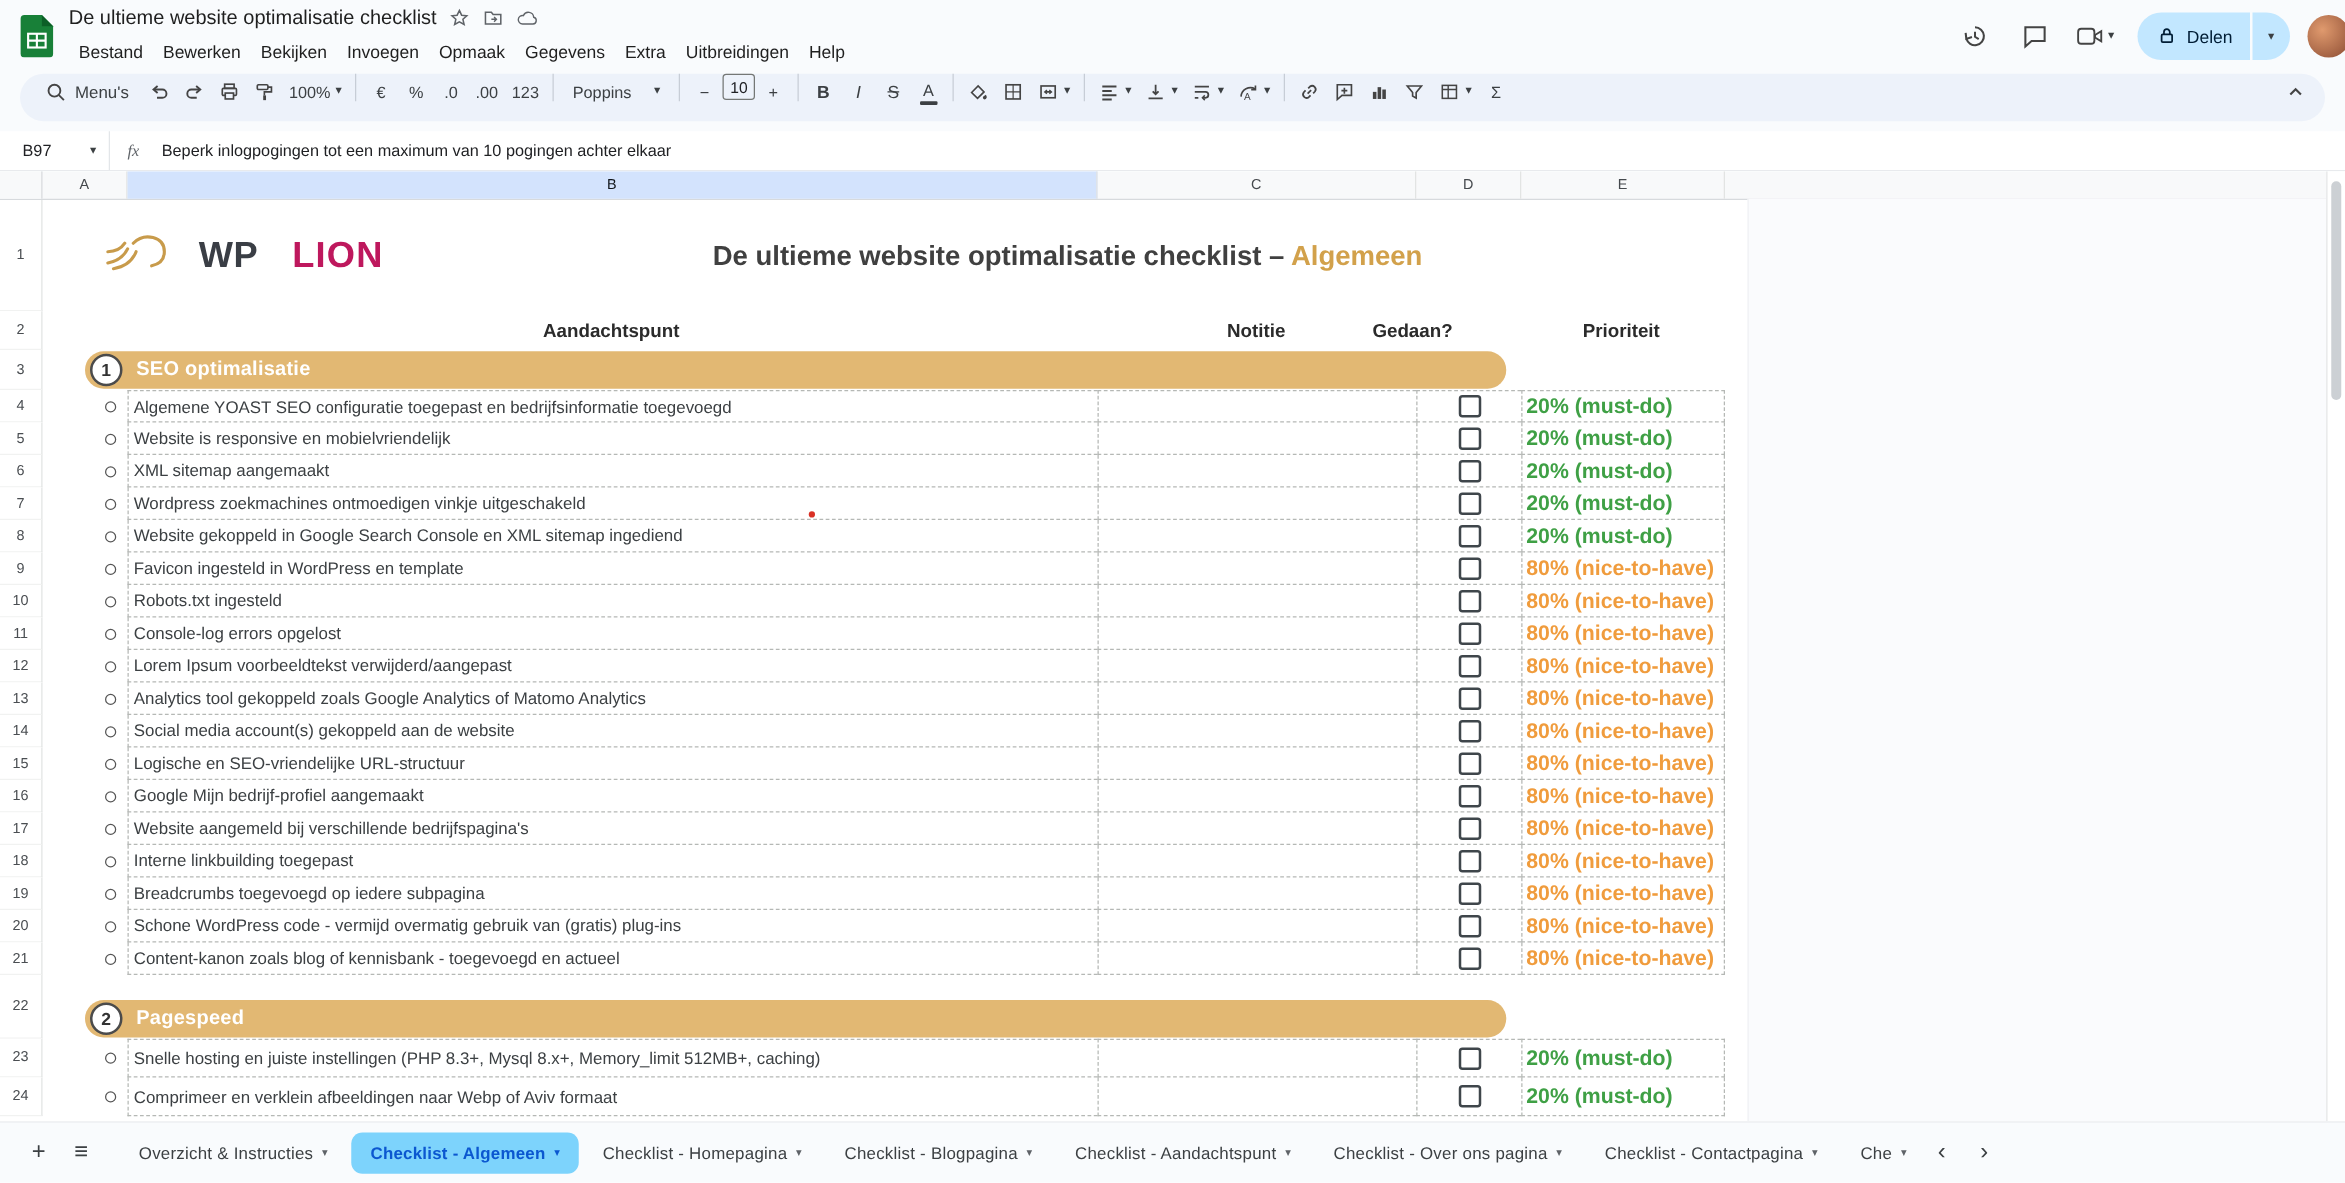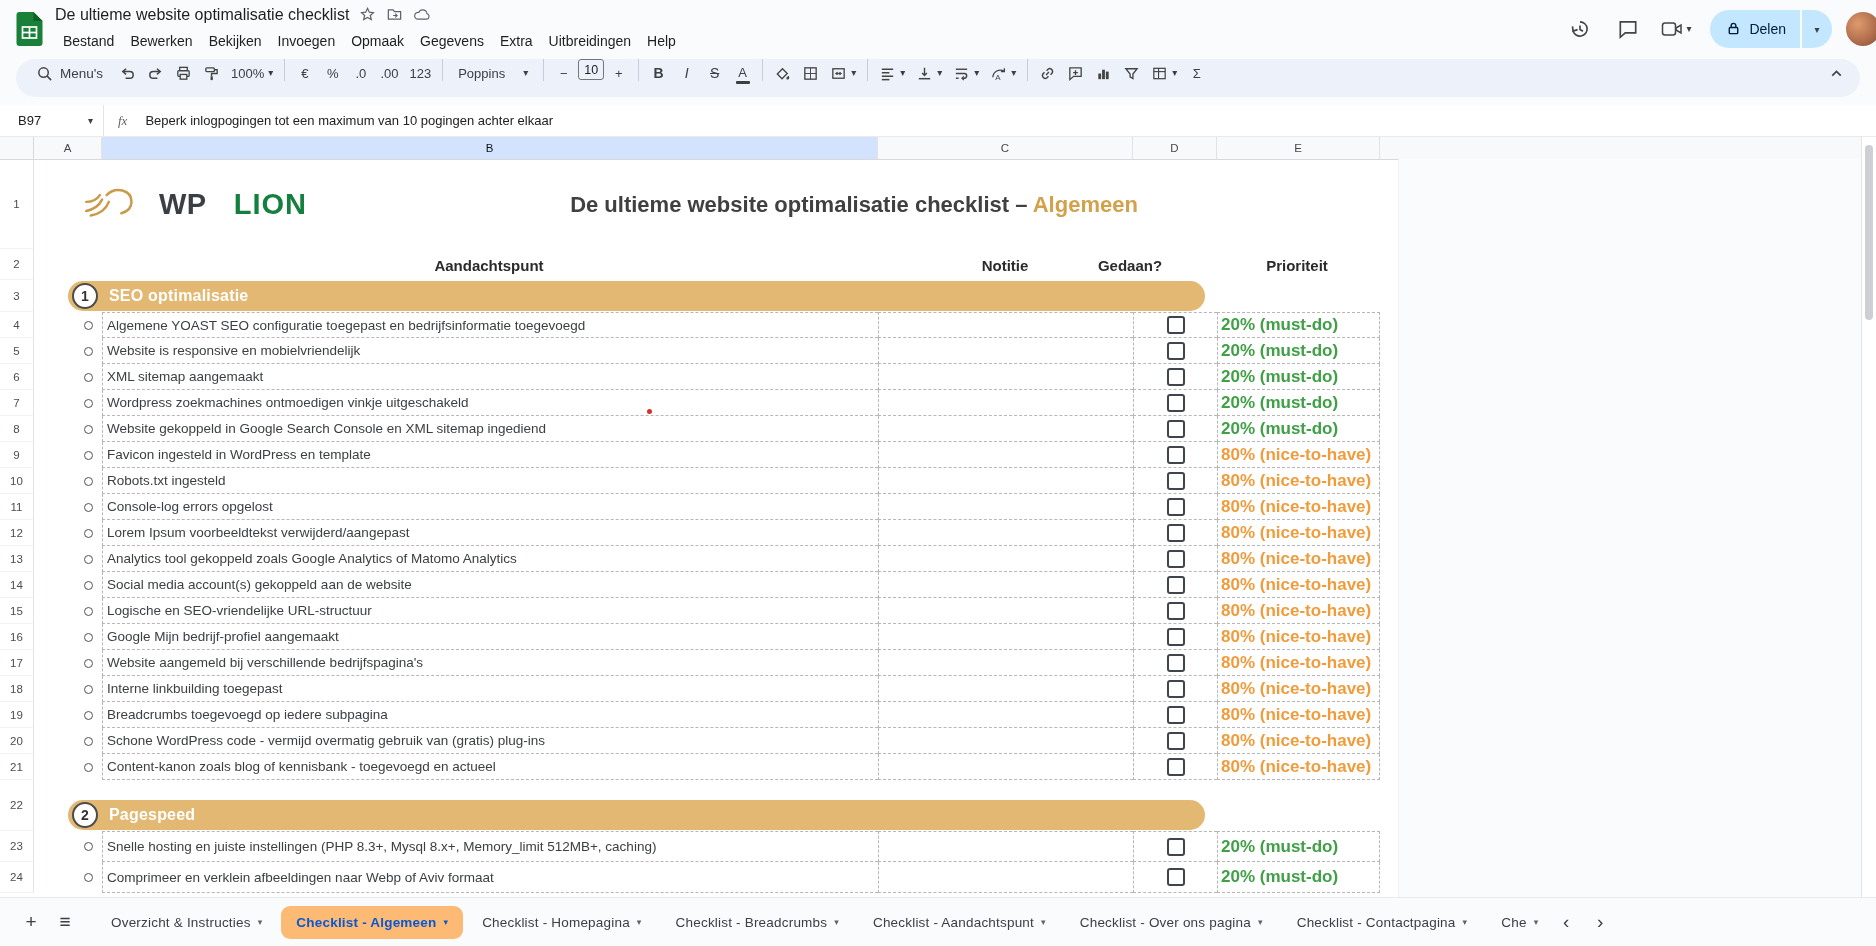--- a/index.html
+++ b/index.html
@@ -40,21 +40,21 @@
   .size-box{width:26px;height:21px;border:1px solid #747775;border-radius:3px;display:flex;align-items:center;justify-content:center;font-size:12.5px;color:#202124;background:none;font-family:inherit;}
   .b-btn{font-weight:700;font-size:14px;}
   .i-btn{font-style:italic;font-size:14px;}
   .s-btn{text-decoration:line-through;font-size:14px;}
   .a-btn{flex-direction:column;gap:2px;line-height:1;font-size:13px;padding-top:3px;}
   .color-bar{display:block;width:14px;height:3px;background:#3c4043;border-radius:1px;}
   .collapse-btn{margin-left:auto;}
 
   
   .formula-bar{height:31px;background:#ffffff;display:flex;align-items:center;border-bottom:1px solid #e8eaed;flex:none;}
-  .name-box{width:104px;height:100%;padding:0 10px 0 18px;display:flex;align-items:center;justify-content:space-between;font-size:13px;color:#202124;border-right:1px solid #e3e6e9;box-sizing:border-box;flex:none;}
+  .name-box{width:88px;height:100%;padding:0 10px 0 18px;display:flex;align-items:center;justify-content:space-between;font-size:13px;color:#202124;border-right:1px solid #e3e6e9;box-sizing:border-box;flex:none;}
   .fx{font-style:italic;font-size:13px;color:#5f6368;margin:0 18px 0 14px;font-family:"Liberation Serif",serif;flex:none;}
   .formula-value{font-size:13px;color:#202124;white-space:nowrap;}
 
   
   .sheet-area{flex:1;position:relative;background:#fff;overflow:hidden;}
   .grid-cols{display:grid;grid-template-columns:34px 68px 776px 255px 84px 163px minmax(0,1fr);}
   .col-header-row{height:22px;background:#f8f9fa;border-bottom:1px solid #d7dadd;}
   .corner{border-right:1px solid #d7dadd;background:#f8f9fa;}
   .col-h{display:flex;align-items:center;justify-content:center;font-size:11.5px;color:#45494d;border-right:1px solid #e2e4e3;}
   .col-h.filler{border-right:none;}
@@ -66,21 +66,21 @@
   .t-section{height:32px;}
   .t-section.tall{height:51px;}
   .t-item{height:26px;}
   .c-num{background:#fff;border-right:1px solid #e2e4e3;border-bottom:1px solid #f1f2f1;color:#4a4e52;font-size:11.5px;display:flex;align-items:center;justify-content:center;}
   .row-body{grid-column:2 / -1;position:relative;}
 
   
   .wp-logo{position:absolute;left:50px;top:50%;transform:translateY(-50%);display:flex;align-items:center;gap:23px;}
   .wp-logo svg{width:52px;height:34px;}
   .logo-wp{font-size:29px;font-weight:800;color:#3a3e45;letter-spacing:.5px;}
-  .logo-lion{font-size:29px;font-weight:800;color:#15803d;letter-spacing:1px;margin-left:4px;}
+  .logo-lion{font-size:29px;font-weight:800;color:#be185d;letter-spacing:1px;margin-left:4px;}
   .sheet-title{position:absolute;left:820px;top:50%;transform:translate(-50%,-50%);font-size:22px;font-weight:700;color:#404040;white-space:nowrap;}
   .taccent{color:#d2a14b;}
 
   
   .h-label{position:absolute;top:50%;transform:translate(-50%,-50%);font-weight:700;font-size:15px;color:#2b2b2b;white-space:nowrap;}
 
   
   .section-pill{position:absolute;left:34px;width:1137px;height:30px;top:1px;background:#e2b873;border-radius:15px;display:flex;align-items:center;}
   .t-section.tall .section-pill{top:auto;bottom:1px;}
   .section-num{width:26px;height:26px;margin-left:4px;background:#fff;border:2.5px solid #4b4b4b;border-radius:50%;display:flex;align-items:center;justify-content:center;font-weight:700;font-size:14px;color:#333;box-sizing:border-box;}
@@ -104,21 +104,21 @@
   .red-dot{position:absolute;left:647px;top:272px;width:5px;height:5px;background:#d93025;border-radius:50%;z-index:3;}
   .v-scrollbar{position:absolute;top:0;right:0;bottom:0;width:14px;background:#fff;border-left:1px solid #e3e5e6;z-index:4;}
   .v-thumb{position:absolute;top:8px;left:3px;width:8px;height:175px;background:#ccd0d4;border-radius:4px;}
 
   
   .tabbar{height:48px;background:#f9fbfd;display:flex;align-items:center;padding:0 8px 0 14px;border-top:1px solid #e7eaed;flex:none;}
   .tab-icon-btn{width:34px;height:34px;font-size:19px;color:#3c4043;background:none;border:none;border-radius:50%;display:flex;align-items:center;justify-content:center;flex:none;font-family:inherit;}
   .tabs{display:flex;align-items:center;height:100%;margin-left:14px;overflow:hidden;flex:0 1 auto;gap:4px;}
   .sheet-tab{display:flex;align-items:center;gap:7px;padding:0 15px;height:33px;border-radius:9px;font-size:13.5px;color:#3c4043;white-space:nowrap;flex:none;letter-spacing:.2px;}
   .tab-caret{font-size:9px;color:#5f6368;}
-  .sheet-tab.active{background:#fdba74;color:#0b57d0;font-weight:700;}
+  .sheet-tab.active{background:#7dd3fc;color:#0b57d0;font-weight:700;}
   .sheet-tab.active .tab-caret{color:#0b57d0;}
   .sheet-tab.clipped{width:46px;overflow:hidden;padding-right:0;}
   .tab-nav{width:30px;height:30px;font-size:19px;color:#3c4043;background:none;border:none;flex:none;font-family:inherit;margin-left:4px;}
 </style>
 </head>
 <body>
 
 <div class="app">
 
   <header class="topbar">
@@ -777,21 +777,21 @@
         </div>
         <div class="sheet-tab active">
           <span class="tab-label">Checklist - Algemeen</span>
           <span class="tab-caret">▾</span>
         </div>
         <div class="sheet-tab">
           <span class="tab-label">Checklist - Homepagina</span>
           <span class="tab-caret">▾</span>
         </div>
         <div class="sheet-tab">
-          <span class="tab-label">Checklist - Breadcrumbs</span>
+          <span class="tab-label">Checklist - Blogpagina</span>
           <span class="tab-caret">▾</span>
         </div>
         <div class="sheet-tab">
           <span class="tab-label">Checklist - Aandachtspunt</span>
           <span class="tab-caret">▾</span>
         </div>
         <div class="sheet-tab">
           <span class="tab-label">Checklist - Over ons pagina</span>
           <span class="tab-caret">▾</span>
         </div>

